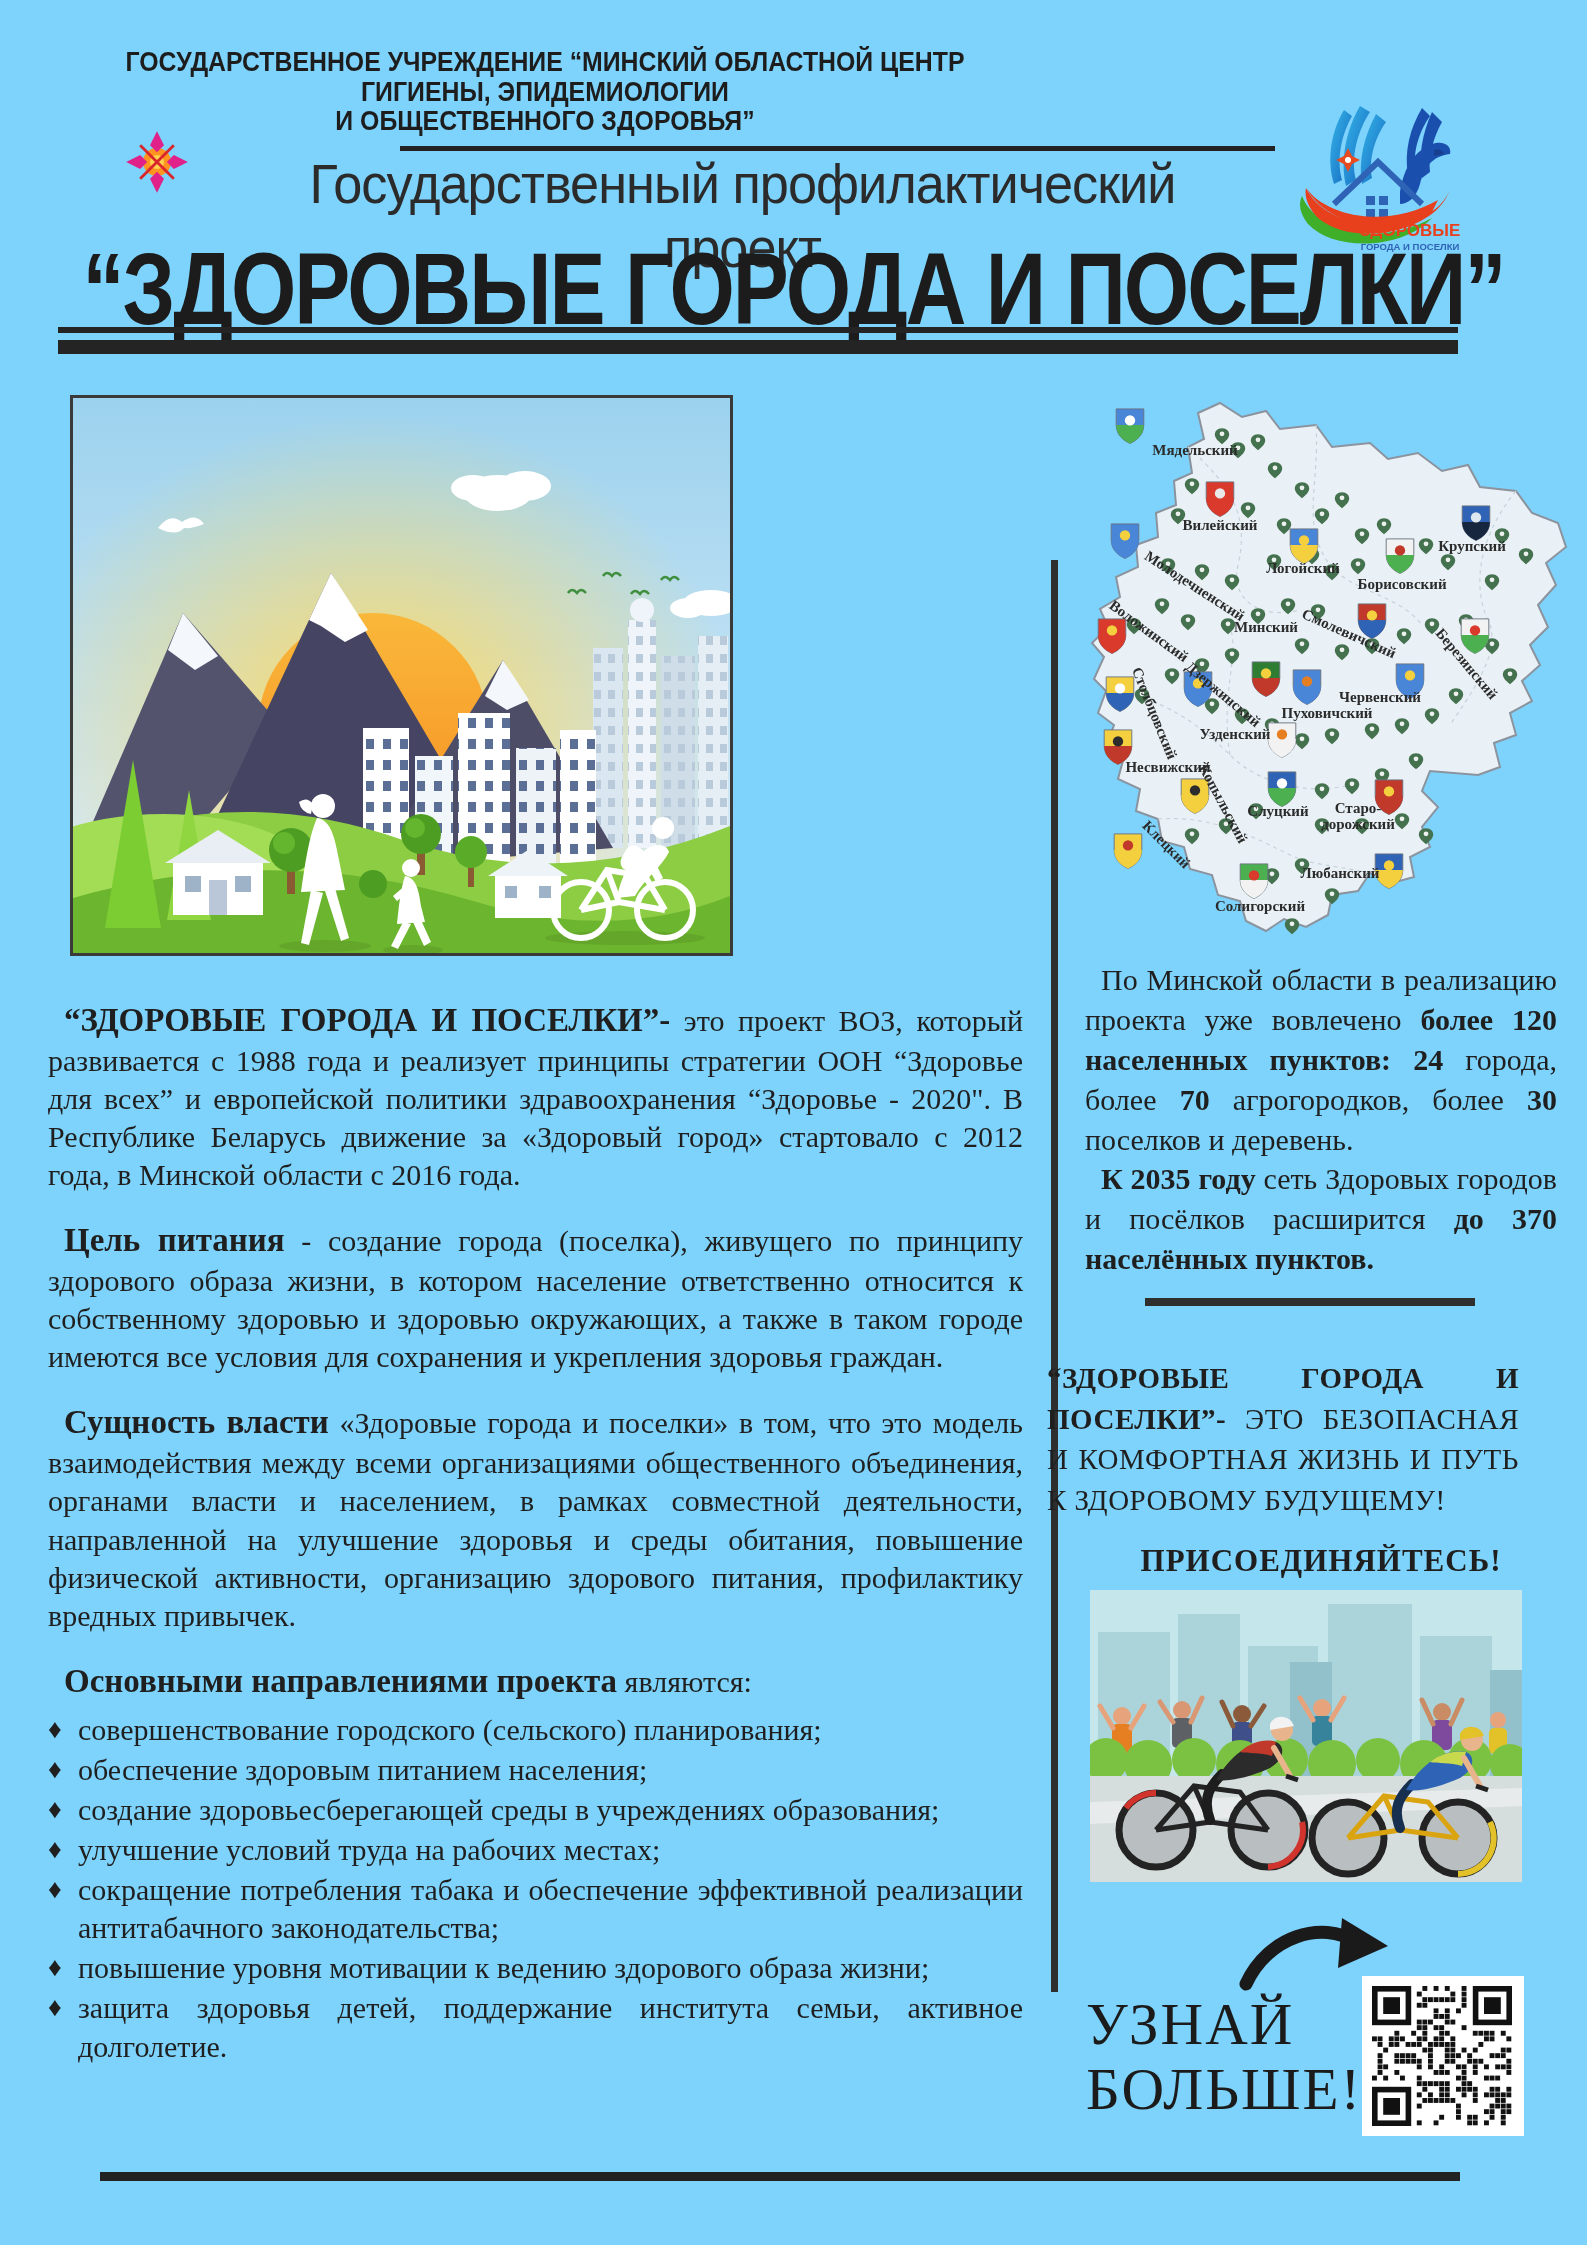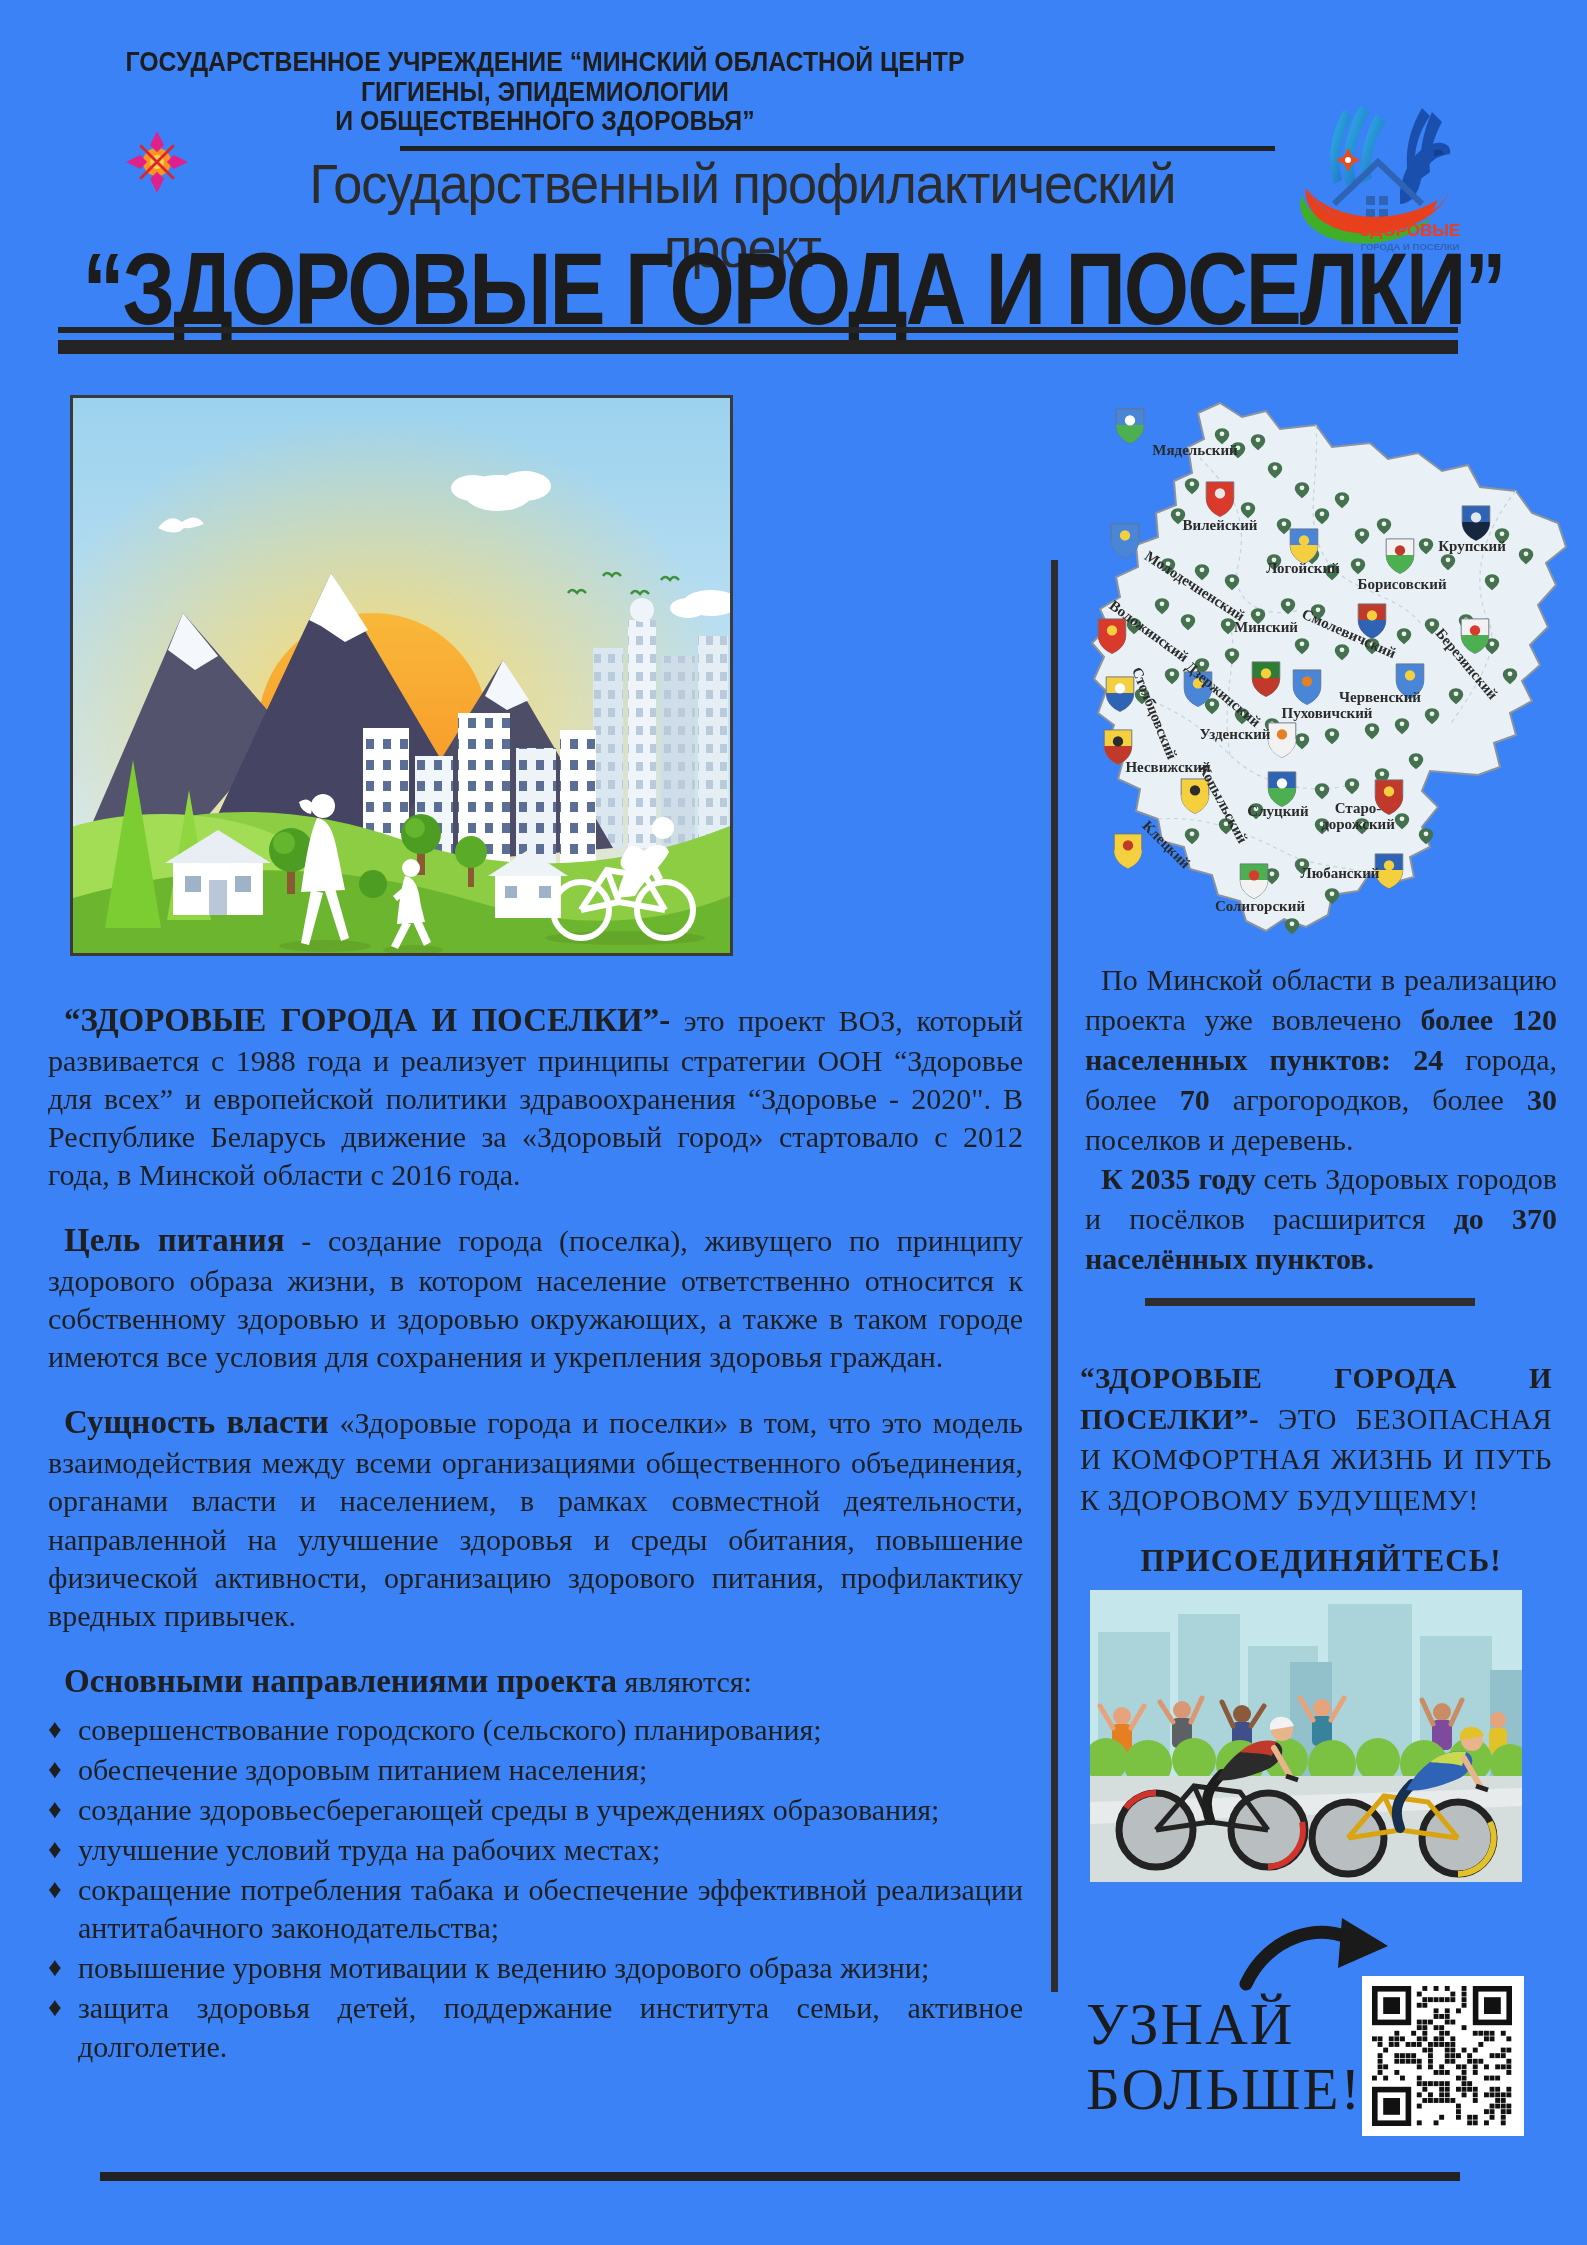--- a/index.html
+++ b/index.html
@@ -1,16 +1,16 @@
 <!DOCTYPE html>
 <html><head>
 <meta charset="utf-8">
 <style>
   html,body{margin:0;padding:0;}
-  #page{position:relative;width:1587px;height:2245px;background:#3b82f6;overflow:hidden;
+  #page{position:relative;width:1587px;height:2245px;background:#7dd3fc;overflow:hidden;
         font-family:"Liberation Serif",serif;color:#1f1f1f;}
   .abs{position:absolute;}
   
   .org{left:40px;top:48px;width:1010px;text-align:center;
        font-family:"Liberation Sans",sans-serif;font-weight:700;font-size:27px;line-height:1.1;
        color:#1d1d1d;transform:scaleX(.92);transform-origin:center top;}
   .rule-thin{height:5px;background:#222;}
   .rule-project{left:400px;top:146px;width:875px;}
   .project-label{left:200px;top:152px;width:1085px;text-align:center;
        font-family:"Liberation Sans",sans-serif;font-weight:400;font-size:55px;color:#2b2b2b;
@@ -27,21 +27,21 @@
   .lead{font-weight:bold;font-size:33px;}
   .bullets{list-style:none;margin:6px 0 0 0;padding:0;}
   .bullets li{display:flex;gap:12px;margin:0 0 2px 0;}
   .bullets .dm{flex:0 0 18px;font-size:27px;line-height:1.35;}
   .bullets .bt{text-align:justify;flex:1;}
   .rightcol{font-size:30px;line-height:1.33;text-align:justify;}
   .stats{left:1085px;top:960px;width:472px;}
   .stats p{margin:0;text-indent:16px;}
   .b{font-weight:bold;}
   .divider2{left:1145px;top:1298px;width:330px;height:8px;background:#2e2e2e;}
-  .slogan{left:1080px;top:1358px;width:472px;font-size:29px;line-height:1.4;text-align:justify;letter-spacing:.5px;}
+  .slogan{left:1047px;top:1358px;width:472px;font-size:29px;line-height:1.4;text-align:justify;letter-spacing:.5px;}
   .join{left:1085px;top:1543px;width:472px;text-align:center;font-weight:bold;font-size:31px;letter-spacing:1px;}
   .learn{left:1086px;top:1992px;width:280px;font-size:59px;line-height:1.1;letter-spacing:2px;color:#1b1b1b;}
   .img-frame{border:3px solid #3a3a3a;}
   svg{display:block;}
   .maplabel{font-family:"Liberation Serif",serif;font-weight:bold;fill:#2b2b2b;}
 </style>
 </head>
 <body>
 
 <div id="page">

